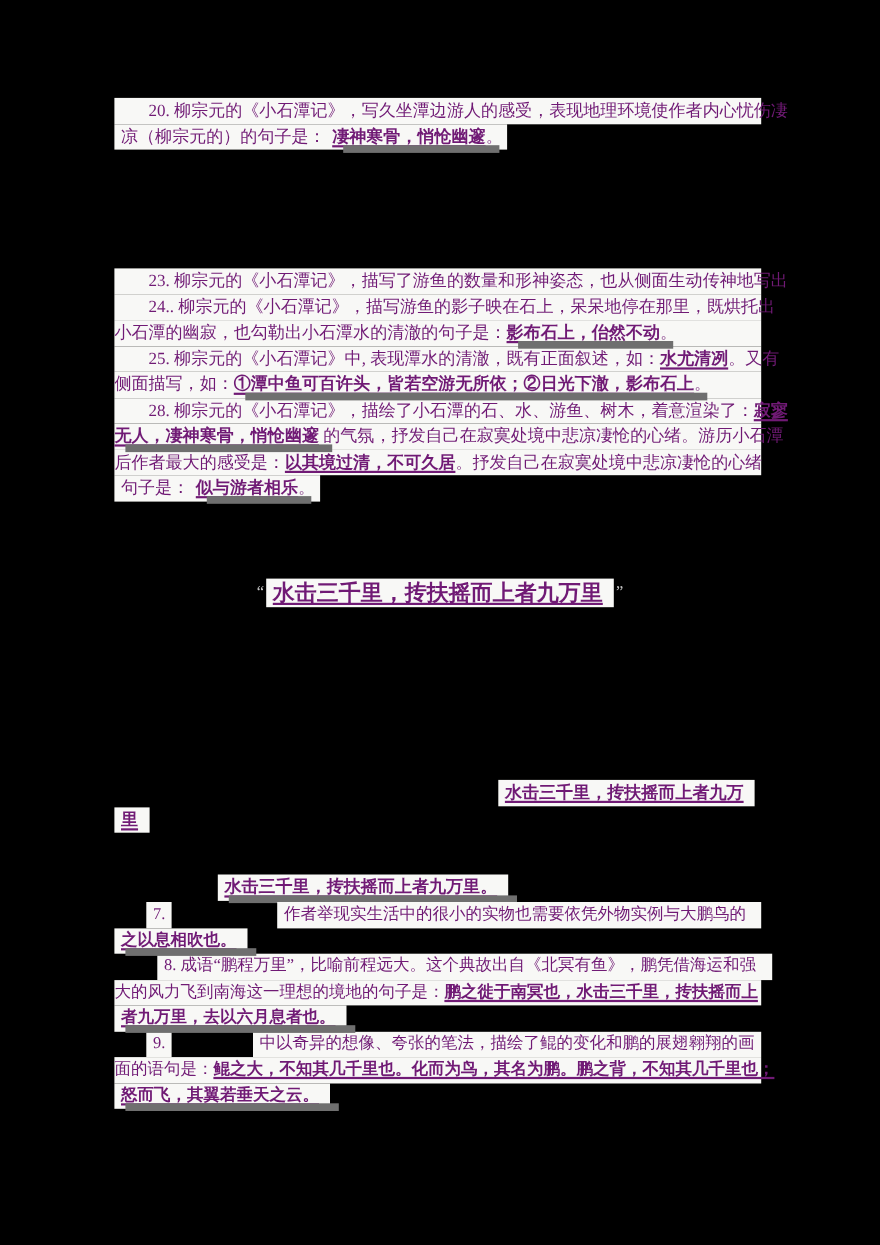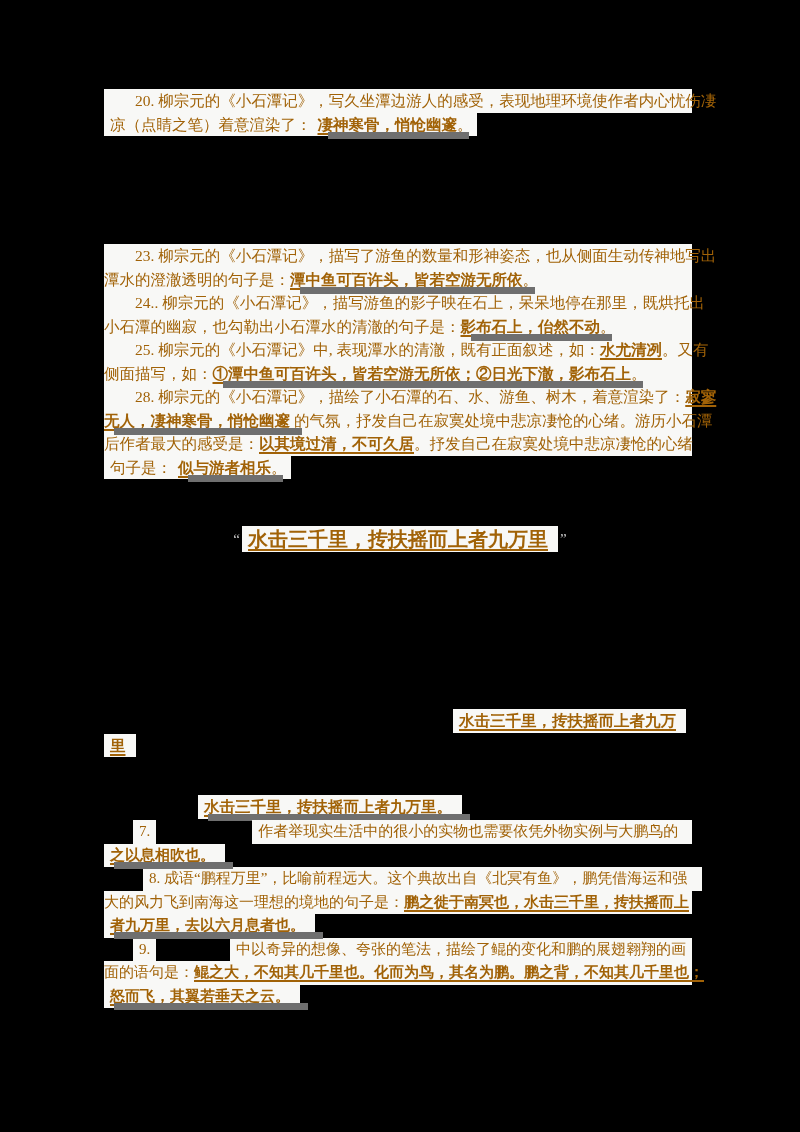--- a/index.html
+++ b/index.html
@@ -1,21 +1,21 @@
 <!DOCTYPE html>
 <html><head>
 <meta charset="utf-8">
 <style>
   html,body{margin:0;padding:0;background:#000;}
   .page{
     position:relative;width:800px;height:1132px;background:#000;overflow:hidden;
     font-family:"Liberation Serif","DejaVu Serif",serif;
   }
   .blk{position:absolute;left:104px;width:588px;}
-  .ln{height:23.5px;line-height:23.5px;font-size:15.5px;white-space:nowrap;color:#a16207;}
+  .ln{height:23.5px;line-height:23.5px;font-size:15.5px;white-space:nowrap;color:#701a75;}
   .paper{background:#f8f8f6;}
   .fit{width:fit-content;max-width:640px;padding-right:4px;}
   .ind{padding-left:31px;}
   .rt{margin-left:auto;margin-right:6px;}
   .t{font-weight:400;}
   .ans{font-weight:700;text-decoration:underline;text-underline-offset:3px;text-decoration-thickness:1.5px;}
   .sh{position:relative;}
   .sh::after{content:"";position:absolute;left:10px;right:-12px;bottom:-6px;height:7px;background:#6f6f6f;}
   .flexln{display:flex;}
   .flexln .grow{flex:1;}
@@ -26,26 +26,25 @@
   .tq{color:#c4c4c4;padding:0 2px;font-size:15px;}
   .pad{padding-left:6px;padding-right:6px;}
 </style>
 </head>
 <body>
 
 <div class="page">
 
   <section class="blk" style="top:89px">
     <div class="ln paper ind"><span class="t">20. 柳宗元的《小石潭记》，写久坐潭边游人的感受，表现地理环境使作者内心忧伤凄</span></div>
-    <div class="ln paper fit"><span class="t pad">凉（点睛之笔）着意渲染了：</span><span class="ans sh">凄神寒骨，悄怆幽邃</span><span class="t">。</span></div>
+    <div class="ln paper fit"><span class="t pad">凉（柳宗元的）的句子是：</span><span class="ans sh">凄神寒骨，悄怆幽邃</span><span class="t">。</span></div>
   </section>
 
   <section class="blk" style="top:244px">
     <div class="ln paper ind"><span class="t">23. 柳宗元的《小石潭记》，描写了游鱼的数量和形神姿态，也从侧面生动传神地写出</span></div>
-    <div class="ln paper"><span class="t">潭水的澄澈透明的句子是：</span><span class="ans sh">潭中鱼可百许头，皆若空游无所依</span><span class="t">。</span></div>
 
     <div class="ln paper ind"><span class="t">24.. 柳宗元的《小石潭记》，描写游鱼的影子映在石上，呆呆地停在那里，既烘托出</span></div>
     <div class="ln paper"><span class="t">小石潭的幽寂，也勾勒出小石潭水的清澈的句子是：</span><span class="ans sh">影布石上，佁然不动</span><span class="t">。</span></div>
 
     <div class="ln paper ind"><span class="t">25. 柳宗元的《小石潭记》中, 表现潭水的清澈，既有正面叙述，如：</span><span class="ans">水尤清冽</span><span class="t">。又有</span></div>
     <div class="ln paper"><span class="t">侧面描写，如：</span><span class="ans sh">①潭中鱼可百许头，皆若空游无所依；②日光下澈，影布石上</span><span class="t">。</span></div>
 
     <div class="ln paper ind"><span class="t">28. 柳宗元的《小石潭记》，描绘了小石潭的石、水、游鱼、树木，着意渲染了：</span><span class="ans">寂寥</span></div>
     <div class="ln paper"><span class="ans sh">无人，凄神寒骨，悄怆幽邃</span><span class="t"> 的气氛，抒发自己在寂寞处境中悲凉凄怆的心绪。游历小石潭</span></div>
     <div class="ln paper"><span class="t">后作者最大的感受是：</span><span class="ans">以其境过清，不可久居</span><span class="t">。抒发自己在寂寞处境中悲凉凄怆的心绪</span></div>

